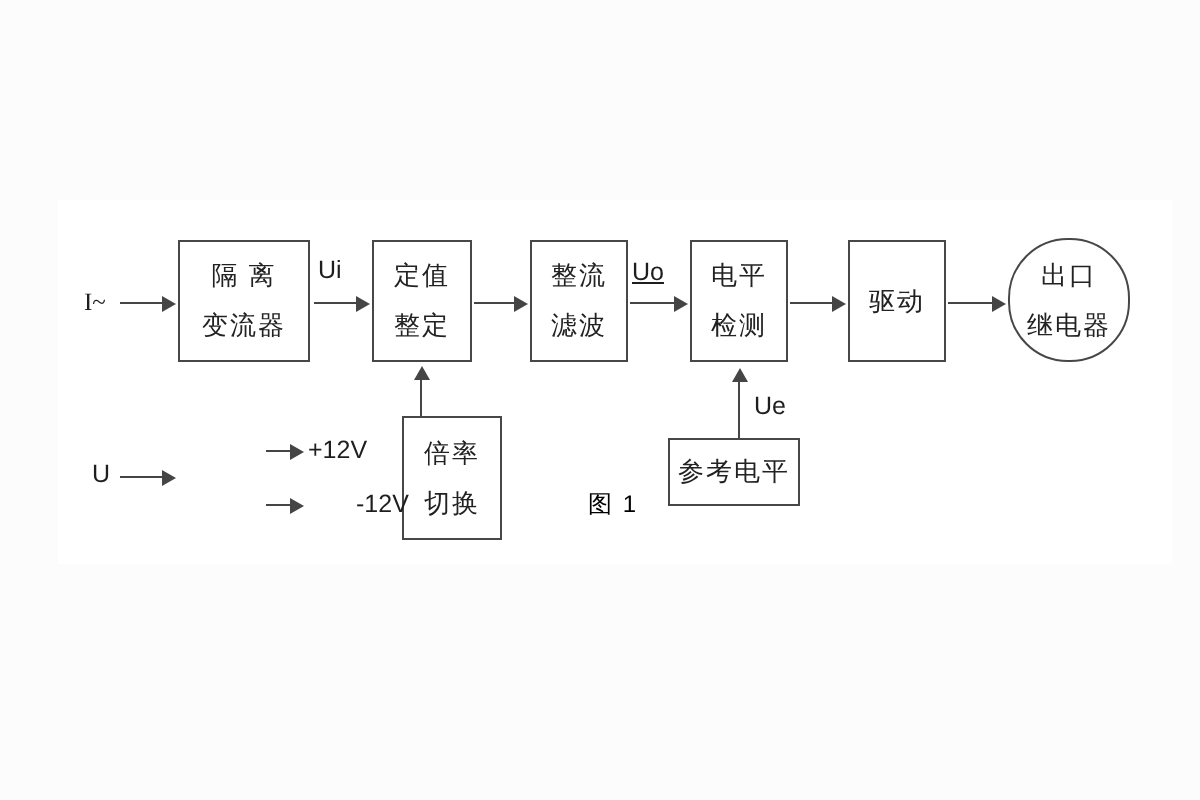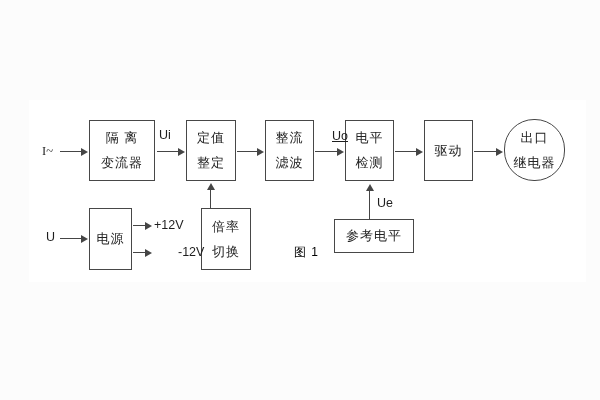--- a/index.html
+++ b/index.html
@@ -94,30 +94,27 @@
 
   <div class="blk" style="left:424px;top:120px;width:49px;height:61px;">
     <span>驱动</span>
   </div>
 
   <div class="blk" style="left:504px;top:119px;width:61px;height:62px;border-radius:30px;">
     <span>出口</span>
     <span>继电器</span>
   </div>
 
-  <div class="blk" style="left:89px;top:208px;width:43px;height:62px;">
-    <span>电源</span>
-  </div>
 
   <div class="blk" style="left:185px;top:208px;width:50px;height:62px;margin-left:16px;">
     <span>倍率</span>
     <span>切换</span>
   </div>
 
-  <div class="blk" style="left:334px;top:219px;width:80px;height:34px;">
+  <div class="blk" style="left:334px;top:219px;width:66px;height:34px;">
     <span>参考电平</span>
   </div>
 
   <div class="arr-h" style="left:60px;top:147px;width:28px;">
     <div class="shaft"></div>
     <div class="head"></div>
   </div>
   <div class="arr-h" style="left:157px;top:147px;width:28px;">
     <div class="shaft"></div>
     <div class="head"></div>
@@ -157,20 +154,20 @@
     <div class="shaft"></div>
   </div>
   <div class="arr-v" style="left:365px;top:184px;height:35px;">
     <div class="head"></div>
     <div class="shaft"></div>
   </div>
 
   <span class="sig serifed" style="left:42px;top:144px;">I~</span>
   <span class="sig" style="left:46px;top:230px;">U</span>
   <span class="sig" style="left:159px;top:128px;">Ui</span>
-  <span class="sig" style="left:332px;top:129px;text-decoration:underline;">Uo</span>
+  <span class="sig" style="left:316px;top:129px;text-decoration:underline;">Uo</span>
   <span class="sig" style="left:377px;top:196px;">Ue</span>
   <span class="sig" style="left:154px;top:218px;">+12V</span>
   <span class="sig" style="left:154px;top:245px;margin-left:24px;">-12V</span>
 
   <span class="caption">图 1</span>
 
 </div>
 
 </body></html>

